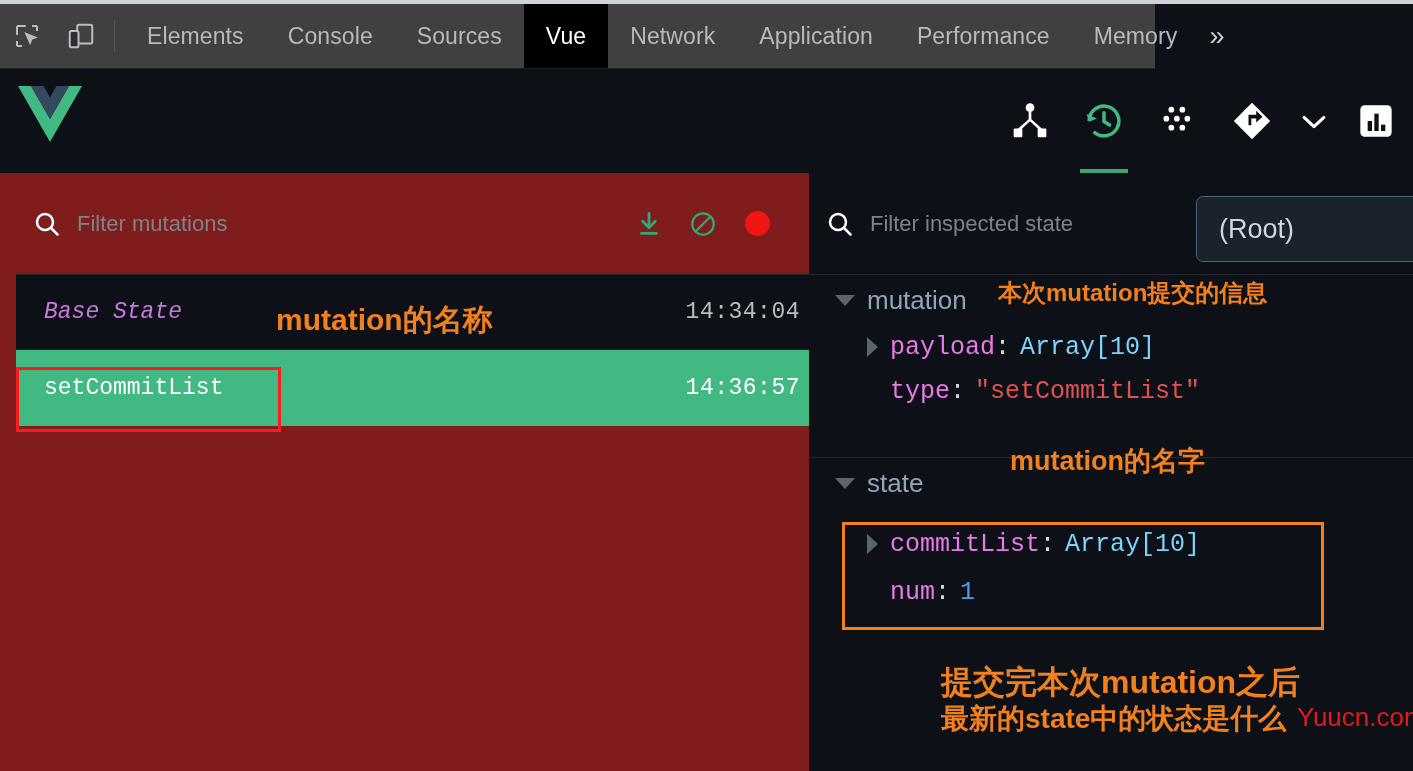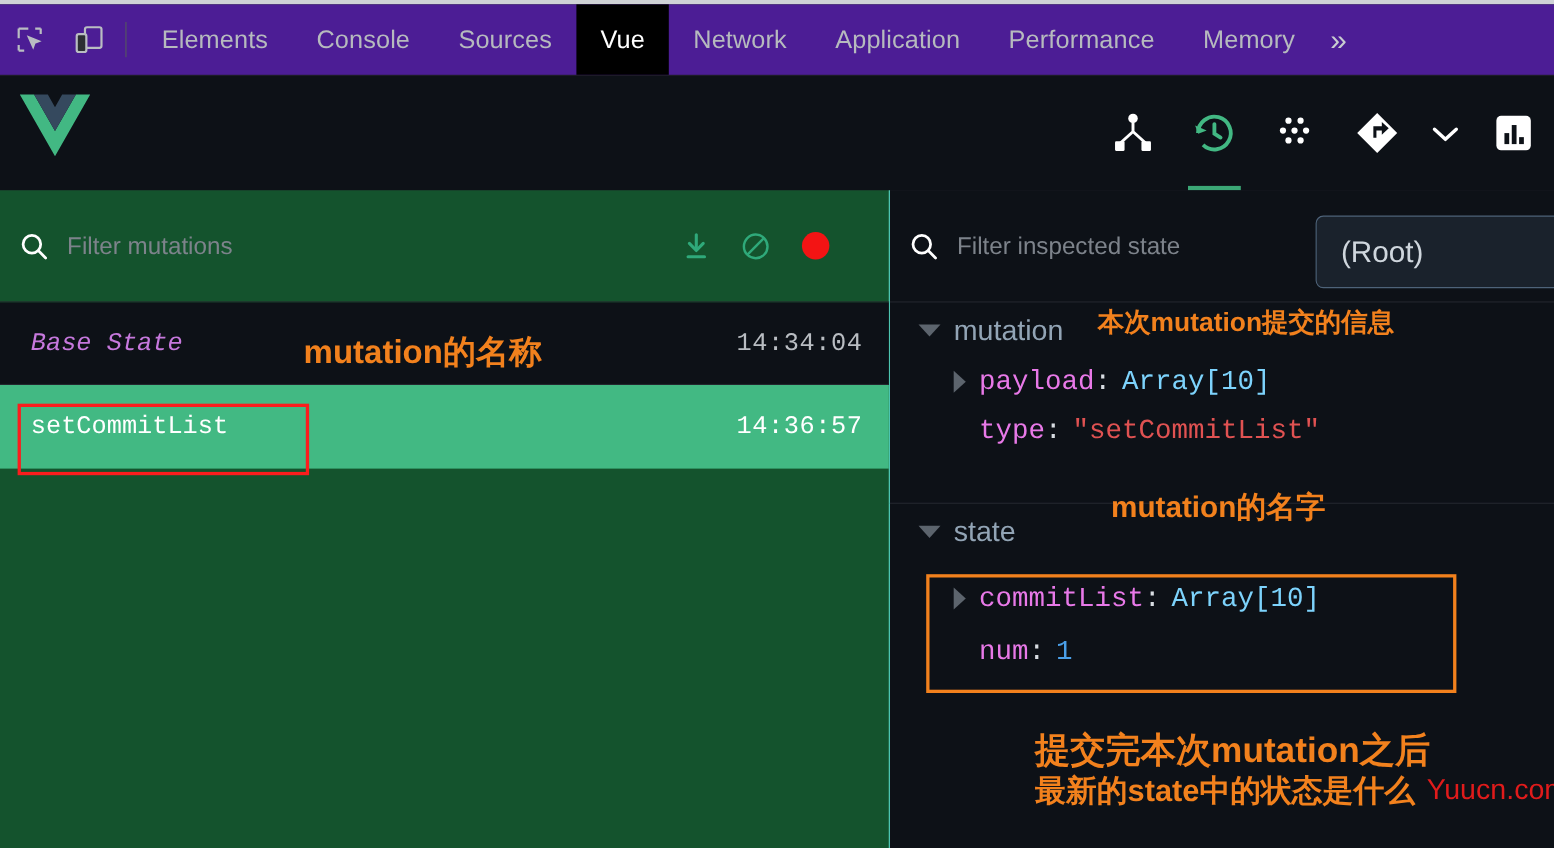--- a/index.html
+++ b/index.html
@@ -20,22 +20,22 @@
   
   .devtools-topstrip {
     position: absolute;
     left: 0; top: 0;
     width: 1413px; height: 4px;
     background: #cfd2d6;
   }
   .devtools-tabbar {
     position: absolute;
     left: 0; top: 4px;
-    width: 1413px; height: 64px;
-    background: #4c1d95;
+    width: 1155px; height: 64px;
+    background: #404040;
     display: flex;
     align-items: stretch;
     border-bottom: 1px solid #1c1f22;
   }
   .tb-iconbtn {
     width: 54px;
     display: flex;
     align-items: center;
     justify-content: center;
     flex: 0 0 auto;
@@ -106,22 +106,23 @@
     left: 13px; right: 13px; bottom: 0;
     height: 4px;
     background: #3ba776;
   }
 
   
   .panel-left {
     position: absolute;
     left: 0; top: 173px;
     width: 808px; height: 598px;
-    background: #14532d;
+    background: #7f1d1d;
     border-right: 1px solid #5eead4;
+    padding-left: 16px;
   }
   .panel-right {
     position: absolute;
     left: 809px; top: 173px;
     width: 604px; height: 598px;
     background: #0d1117;
   }
 
   
   .filter-row {

